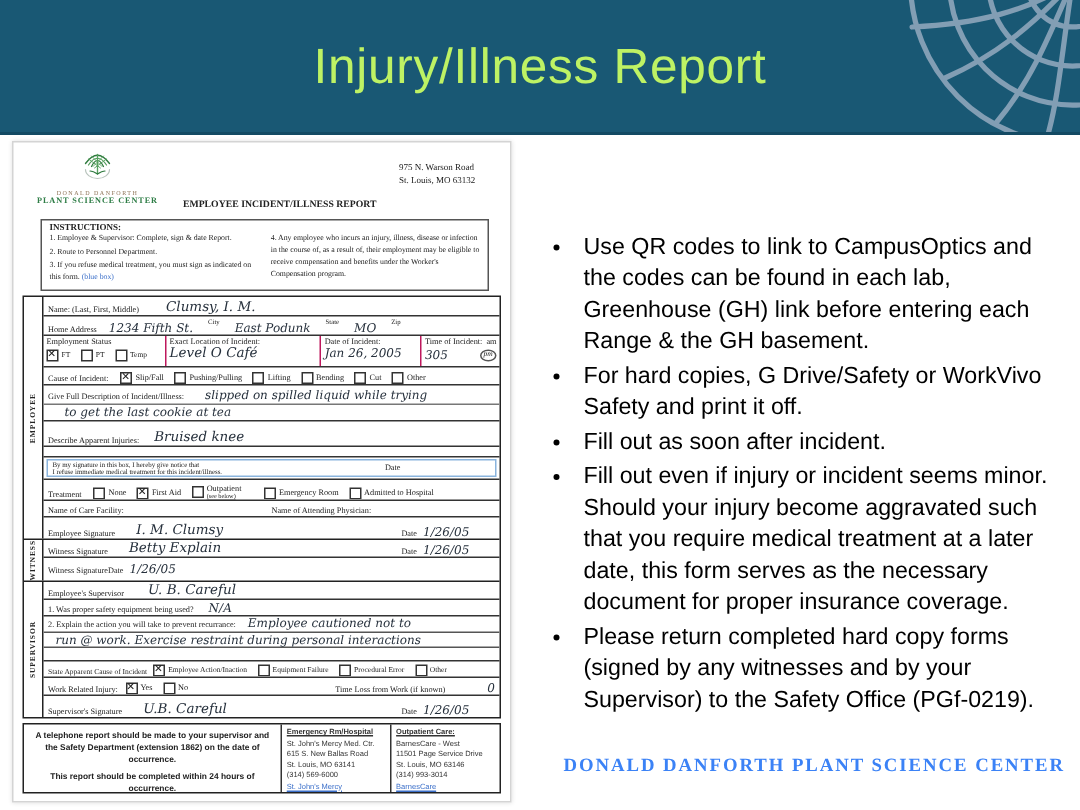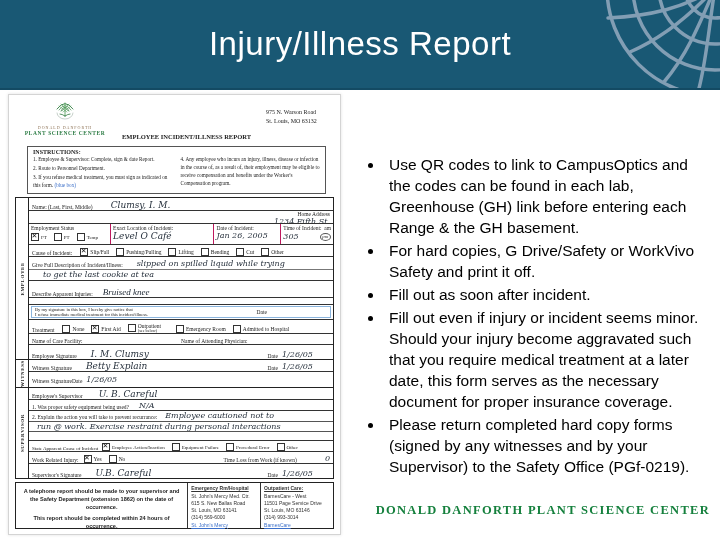--- a/index.html
+++ b/index.html
@@ -7,33 +7,33 @@
     width:720px; height:540px; position:relative; overflow:hidden;
     background:#ffffff; font-family:"Liberation Sans", sans-serif;
   }
 
   
   .hdr {
     position:absolute; left:0; top:0; width:720px; height:88px;
     background:#195874; border-bottom:2px solid #134a63;
     display:flex; align-items:center; justify-content:center;
   }
-  .hdr-title { color:#ffffff; font-size:33px; letter-spacing:0.5px; }
+  .hdr-title { color:#bef264; font-size:33px; letter-spacing:0.5px; }
   .globe { position:absolute; right:0; top:0; width:130px; height:88px; overflow:hidden; }
 
   
   .bullets-panel { position:absolute; left:346px; top:138px; width:370px; color:#000; }
   .bullets { margin:16px; padding:0 0 0 22px; list-style:disc; }
   .bullets li { font-size:15.5px; line-height:21px; padding-left:5px; margin-bottom:2px; }
 
   
   .brand {
     position:absolute; top:503px; right:10px; width:340px; text-align:right;
     font-family:"Liberation Serif", serif; font-weight:bold; font-size:12.5px;
-    letter-spacing:1.3px; color:#15803d; white-space:nowrap;
+    letter-spacing:1.3px; color:#3b82f6; white-space:nowrap;
   }
 
   
   .form {
     position:absolute; left:8px; top:94px; width:333px; height:441px;
     background:#fff; border:1px solid #d4d4d4; box-shadow:0 0 3px rgba(0,0,0,.12);
     font-family:"Liberation Serif", serif; color:#222; box-sizing:border-box;
   }
   .form-head { display:flex; padding:5px 8px 0 14px; height:48px; box-sizing:border-box; }
   .logo-block { width:84px; text-align:center; }
@@ -62,37 +62,37 @@
   .sup { font-size:4.5px; vertical-align:top; margin:0 2px 0 10px; align-self:flex-start; padding-top:1px; }
   .hw  { font-family:"DejaVu Serif", serif; font-style:italic; font-size:8px; color:#26303c; white-space:nowrap; }
   .hw.big { font-size:9px; }
   .cb { width:6px; height:6px; border:1px solid #333; display:inline-block; margin-right:2px; position:relative; flex:none; background:#fff; }
   .cb.checked::after { content:"\2715"; position:absolute; left:-0.5px; top:-2px; font-size:7px; color:#222; }
   .opt { display:inline-flex; align-items:center; margin-right:7px; }
   .opt-col { display:inline-flex; flex-direction:column; line-height:1; }
   .opt-sub { font-size:4.2px; text-decoration:underline; }
 
   .r-name { height:13px; } .r-name .hw { margin-left:18px; }
-  .r-addr { height:13px;flex-direction:column; } .r-addr .hw { margin-left:8px; }
+  .r-addr { height:13px; } .r-addr .hw { margin-left:8px; }
   .r-cells { height:21px; padding:0; align-items:stretch; }
   .cell { border-right:1px solid #be185d; padding:1px 2px; box-sizing:border-box; }
   .cell:last-child { border-right:none; }
   .c-emp { width:27%; } .c-loc { width:34%; } .c-date { width:22%; } .c-time { width:17%; }
   .optline { margin-top:2px; display:flex; align-items:center; }
   .optline .lb { font-size:5px; }
   .tl-top { display:flex; justify-content:space-between; }
   .tl-bot { display:flex; justify-content:space-between; align-items:center; margin-top:1px; }
   .pm-circle { border:1px solid #555; border-radius:50%; font-size:5px; padding:0.5px 1.5px; font-style:italic; }
 
   .r-cause { height:12px; }
   .r-desc { height:24px; flex-direction:column; align-items:stretch; justify-content:flex-end; padding:0; }
   .dline { display:flex; align-items:flex-end; border-bottom:1px solid #777; padding:0 3px 1px; }
   .dline .hw { margin-left:14px; }
   .dline2 { padding:0 3px 1px 14px; }
-  .r-inj { height:17px; } .r-inj .hw { margin-left:10px;font-family:Liberation Serif, serif; }
+  .r-inj { height:17px; } .r-inj .hw { margin-left:10px; }
   .r-spacer { height:7px; }
   .r-refusal { height:15px; padding:1px 2px; }
   .refusal-box { flex:1; border:1.5px solid #8ab4dd; display:flex; align-items:center; padding:0 3px; height:100%; box-sizing:border-box; }
   .ref-lines { flex:1; }
   .ref-lines div { font-size:4.6px; line-height:1.25; }
   .refusal-box .date-lb { margin-right:60px; }
   .r-treat { height:14px; } .r-treat .lb:first-child { margin-right:8px; }
   .r-fac { height:11px; } .r-fac .half { width:50%; }
   .r-sig { height:14px; }
   .r-sig .sig-val { flex:1; margin-left:14px; }

